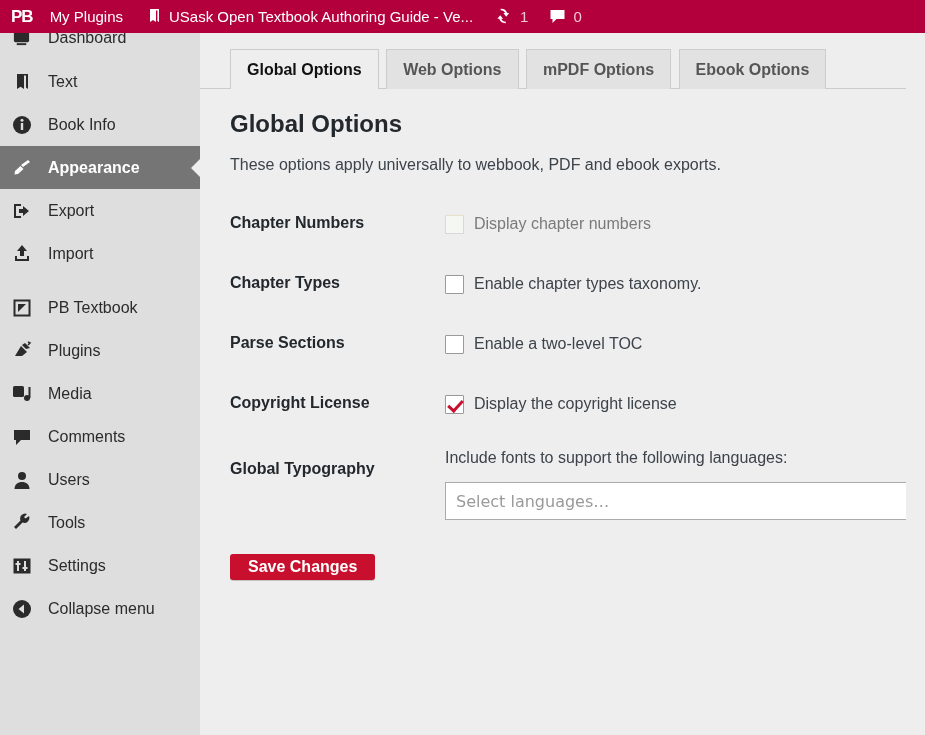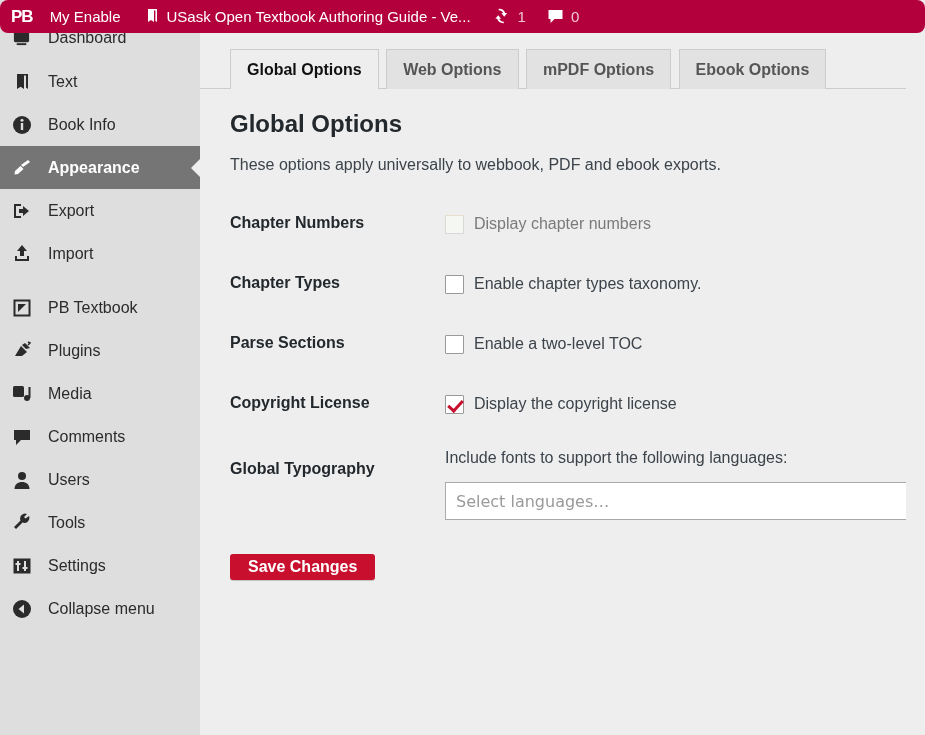--- a/index.html
+++ b/index.html
@@ -12,21 +12,20 @@
   }
 
   
   #adminbar {
     position: absolute; top: 0; left: 0;
     width: 925px; height: 33px;
     background: #b3003c;
     display: flex; align-items: flex-start;
     color: #ffffff;
     z-index: 50;
-    border-radius: 8px;
   }
   .ab-item {
     display: flex; align-items: center;
     height: 33px; padding: 0 9px;
     color: #ffffff; font-size: 15px;
     white-space: nowrap;
   }
   .ab-logo {
     font-weight: bold; font-size: 17px;
     letter-spacing: -1px; padding-left: 11px; padding-right: 8px;
@@ -192,21 +191,21 @@
     font-family: "Liberation Sans", sans-serif;
     box-shadow: 0 1px 0 rgba(0,0,0,0.18);
   }
 </style>
 </head>
 <body>
 
 <div id="adminbar">
   <div class="ab-item ab-logo">PB</div>
   <div class="ab-item">
-    <span>My Enable</span>
+    <span>My Plugins</span>
   </div>
   <div class="ab-item ab-gap">
     <span class="ab-icon">
       <svg width="17" height="17" viewBox="0 0 17 17">
           <path d="M2 1h9v13l-3-2-3 2V1z" fill="#fff"></path>
           <path d="M11 1h3v13l-1.6-1V2.6H11z" fill="#fff"></path>
         </svg>
     </span>
     <span>USask Open Textbook Authoring Guide - Ve...</span>
   </div>

